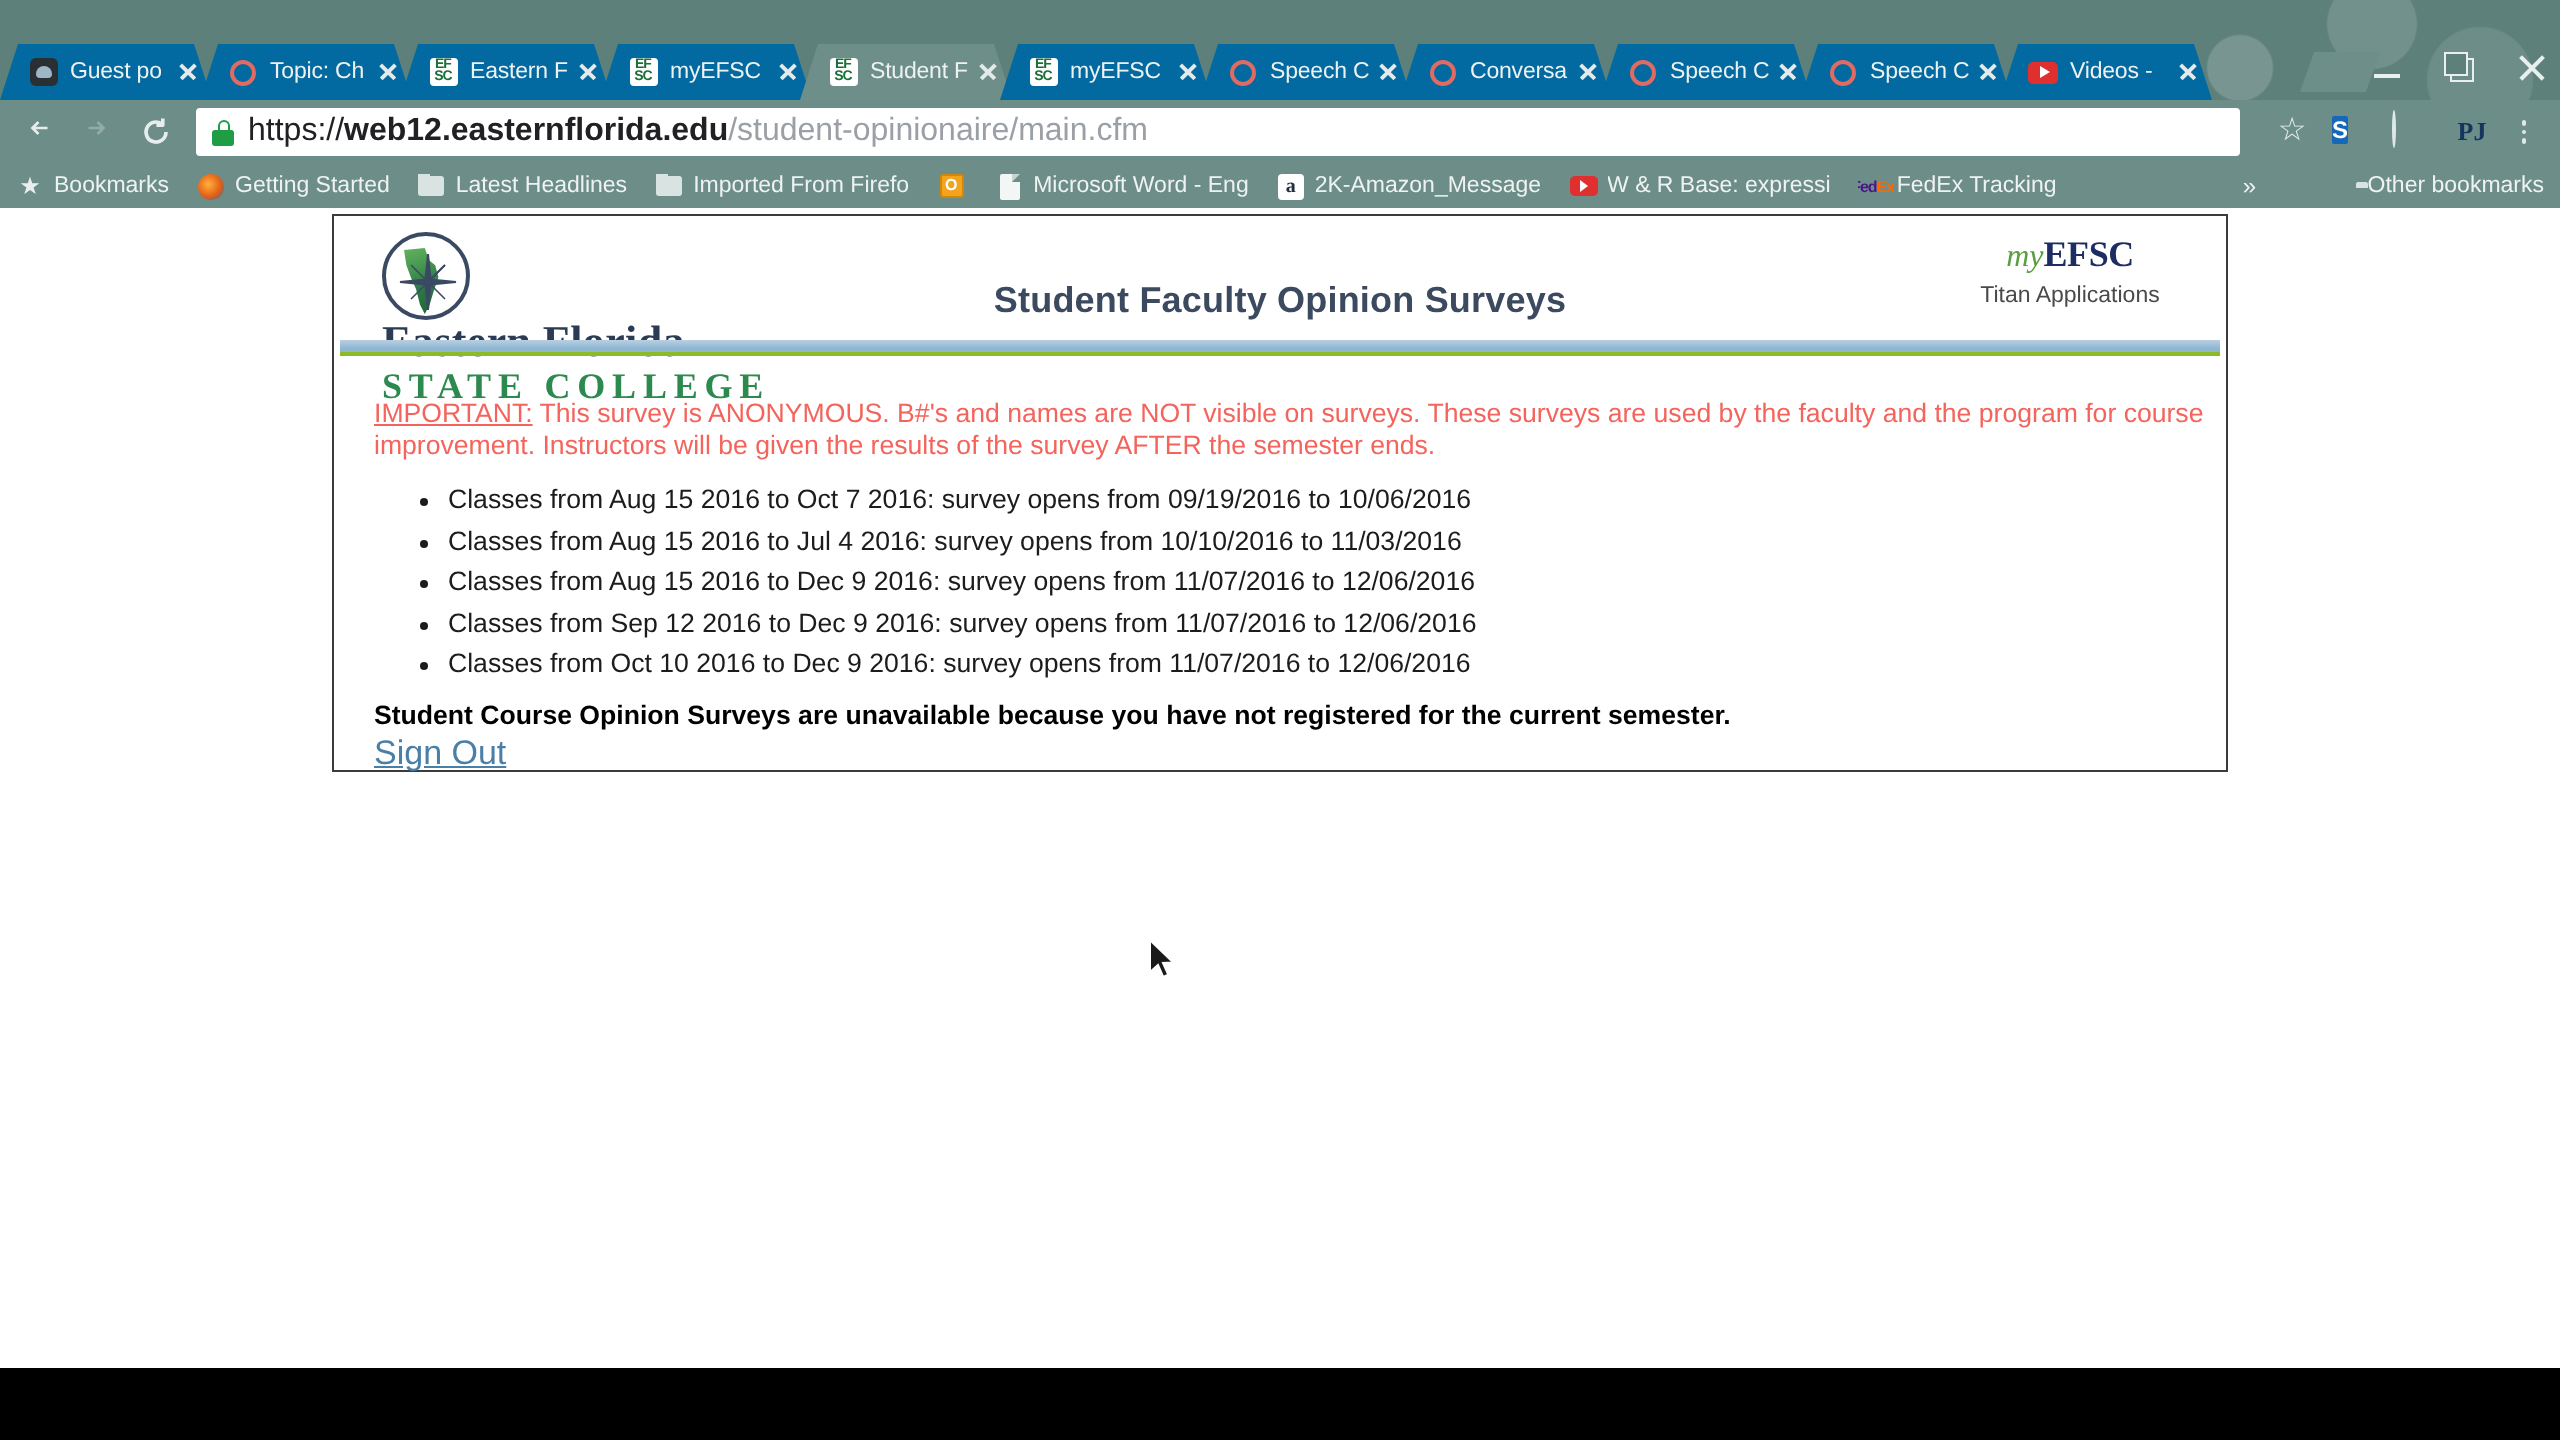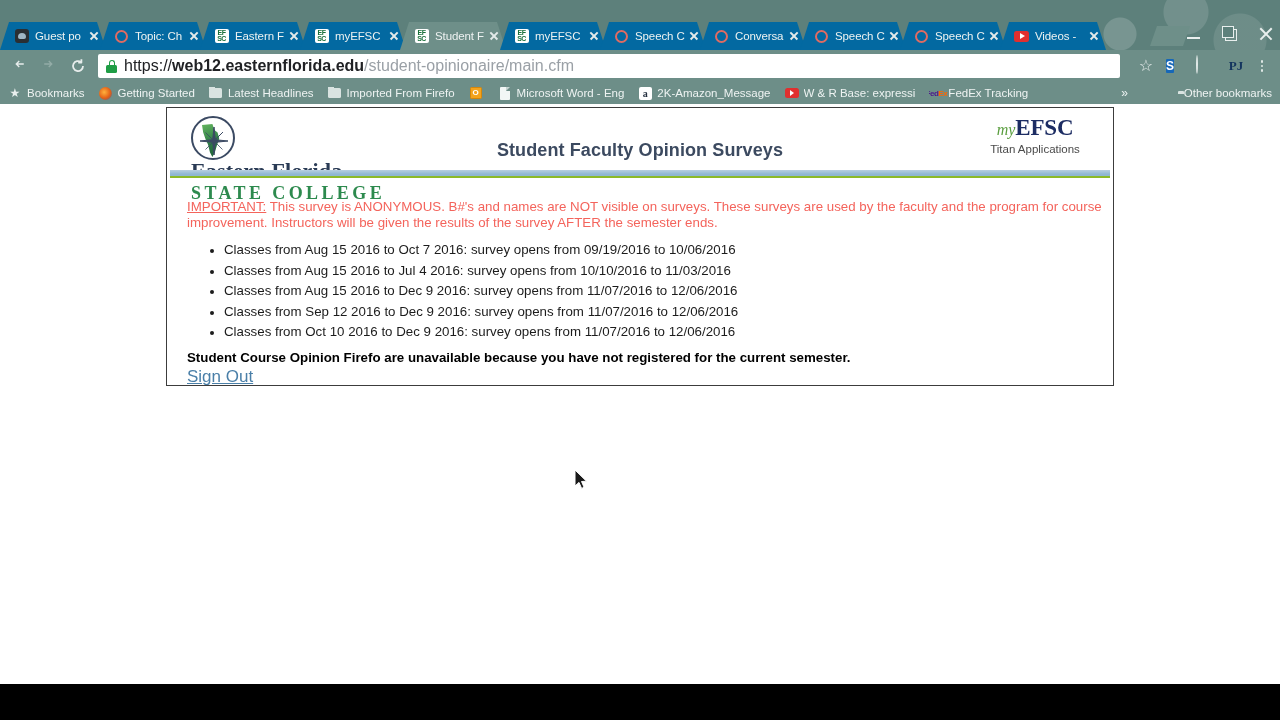--- a/index.html
+++ b/index.html
@@ -252,21 +252,21 @@
   #efsc-block {
     position: absolute; right: 18px; top: 10px; text-align: center; width: 120px;
   }
   #efsc-wordmark { font-size: 17px; line-height: 19px; white-space: nowrap; }
   #efsc-wordmark .my {
     font-family: "Liberation Serif", serif;
     font-style: italic; color: #5a9e3f; font-size: 16px;
   }
   #efsc-wordmark .efsc {
     font-family: "Liberation Serif", serif;
-    font-weight: bold; color: #1d2d63; font-size: 23px; letter-spacing: -0.2px;
+    font-weight: bold; color: #1d2d63; font-size: 18px; letter-spacing: -0.2px;
   }
   #efsc-tag {
     font-size: 11.5px; color: #4a4a4a; margin-top: 4px;
     font-family: "Liberation Sans", sans-serif;
   }
   #divider {
     position: absolute; left: 3px; right: 3px; top: 62px;
     height: 8px;
     background: linear-gradient(#b8cfe0 0%, #9dc0d8 45%, #8fb7d2 70%, #8fb7d2 70%);
     border-bottom: 2px solid #8cba29;
@@ -559,21 +559,21 @@
         </p>
 
         <ul id="bullets">
           <li>Classes from Aug 15 2016 to Oct 7 2016: survey opens from 09/19/2016 to 10/06/2016</li>
           <li>Classes from Aug 15 2016 to Jul 4 2016: survey opens from 10/10/2016 to 11/03/2016</li>
           <li>Classes from Aug 15 2016 to Dec 9 2016: survey opens from 11/07/2016 to 12/06/2016</li>
           <li>Classes from Sep 12 2016 to Dec 9 2016: survey opens from 11/07/2016 to 12/06/2016</li>
           <li>Classes from Oct 10 2016 to Dec 9 2016: survey opens from 11/07/2016 to 12/06/2016</li>
         </ul>
 
-        <p id="unavailable">Student Course Opinion Firefo are unavailable because you have not registered for the current semester.</p>
+        <p id="unavailable">Student Course Opinion Surveys are unavailable because you have not registered for the current semester.</p>
         <a id="signout">Sign Out</a>
       </div>
     </div>
 
     <svg id="cursor" viewBox="0 0 13 20">
       <polygon points="0,0 0,16 4,12.4 6.6,18.4 9.1,17.3 6.5,11.5 11.5,11.2" fill="#1a1a1a" stroke="#ffffff" stroke-width="1"></polygon>
     </svg>
   </div>
 </div>
 

